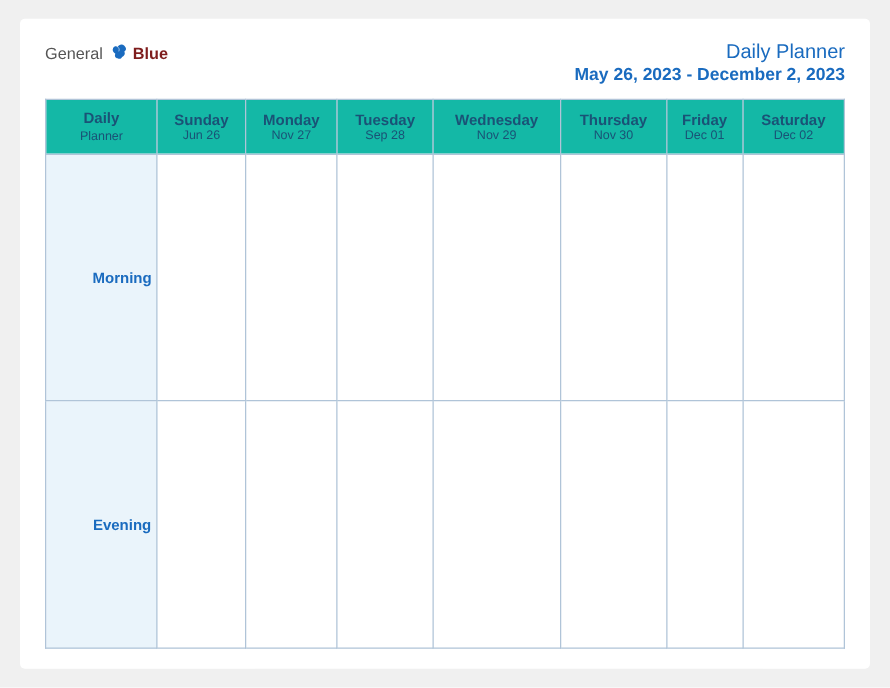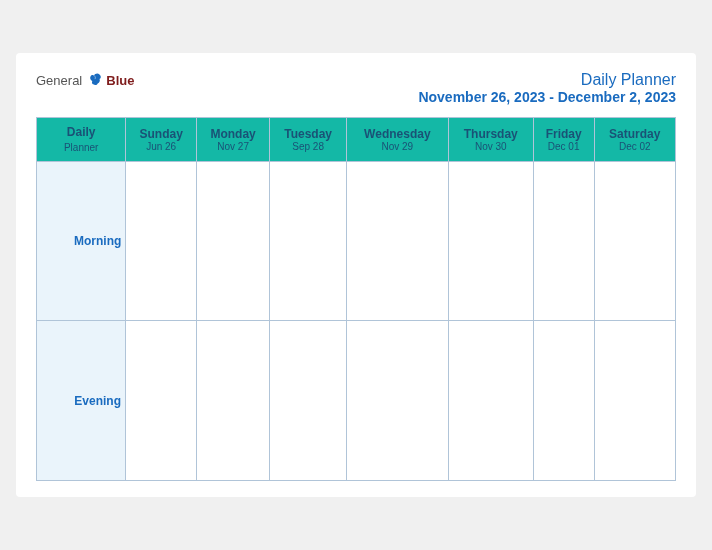--- a/index.html
+++ b/index.html
@@ -8,21 +8,21 @@
       display: flex;
       justify-content: center;
       align-items: center;
       width: 712px;
       height: 550px;
       font-family: Arial, sans-serif;
     }
     .page {
       background: white;
       width: 680px;
-      height: 444px;
+      height: 520px;
       border-radius: 4px;
       padding: 18px 20px 16px 20px;
       display: flex;
       flex-direction: column;
     }
     .header {
       display: flex;
       justify-content: space-between;
       align-items: flex-start;
       margin-bottom: 12px;
@@ -120,21 +120,21 @@
         <span class="logo-text-general">General</span>
         <svg class="logo-bird" viewBox="0 0 20 20" xmlns="http://www.w3.org/2000/svg">
           <path d="M15,4 C13,2 10,3 9,5 C8,4 6,4 5,6 C4,8 5,10 7,11 C6,13 7,15 9,15 C10,16 12,16 13,14 C15,13 16,11 15,9 C17,8 17,6 15,4 Z" fill="#1a6bbf"></path>
           <path d="M9,5 C10,6 11,7 10,9" stroke="#fff" stroke-width="0.5" fill="none"></path>
         </svg>
         <span class="logo-text-blue">Blue</span>
       </div>
     </div>
     <div class="title-block">
       <div class="title-main">Daily Planner</div>
-      <div class="title-dates">November 26, 2023 - December 2, 2023</div>
+      <div class="title-dates">May 26, 2023 - December 2, 2023</div>
     </div>
   </div>
 
   <table class="calendar-table">
     <thead>
       <tr class="header-row">
         <th>
           <span class="day-name">Daily</span>
           <span class="day-date">Planner</span>
         </th>

